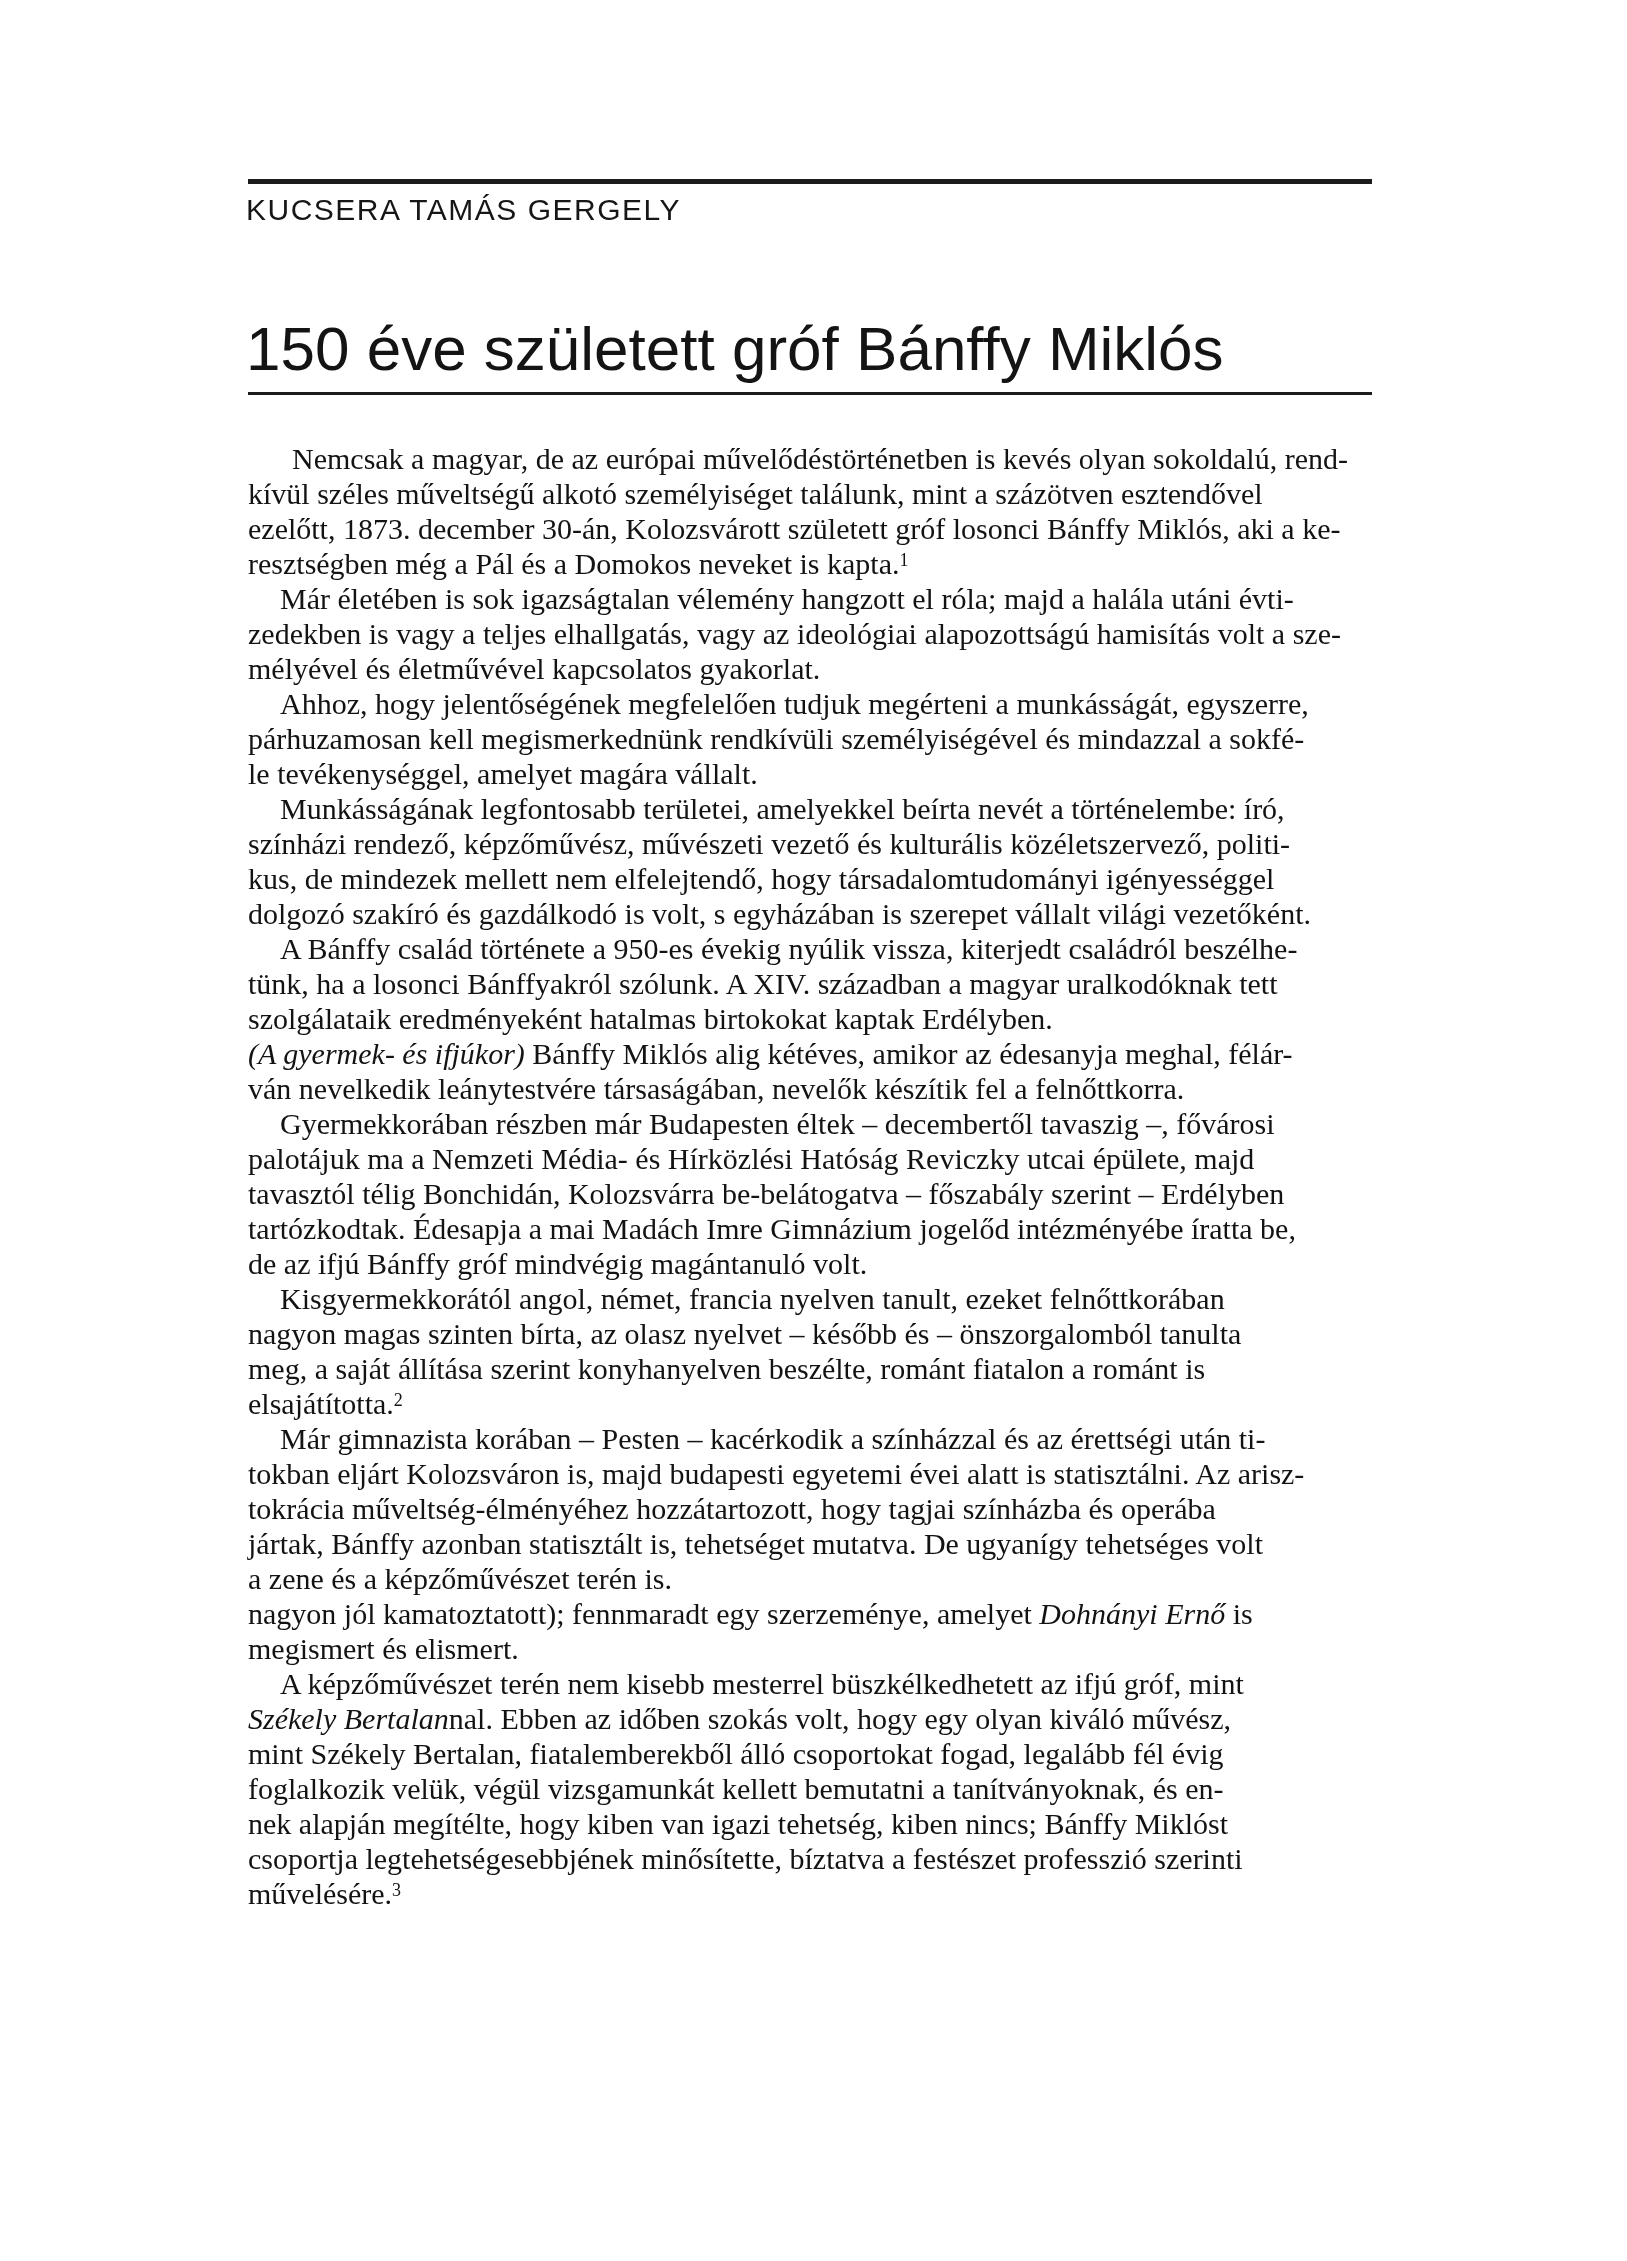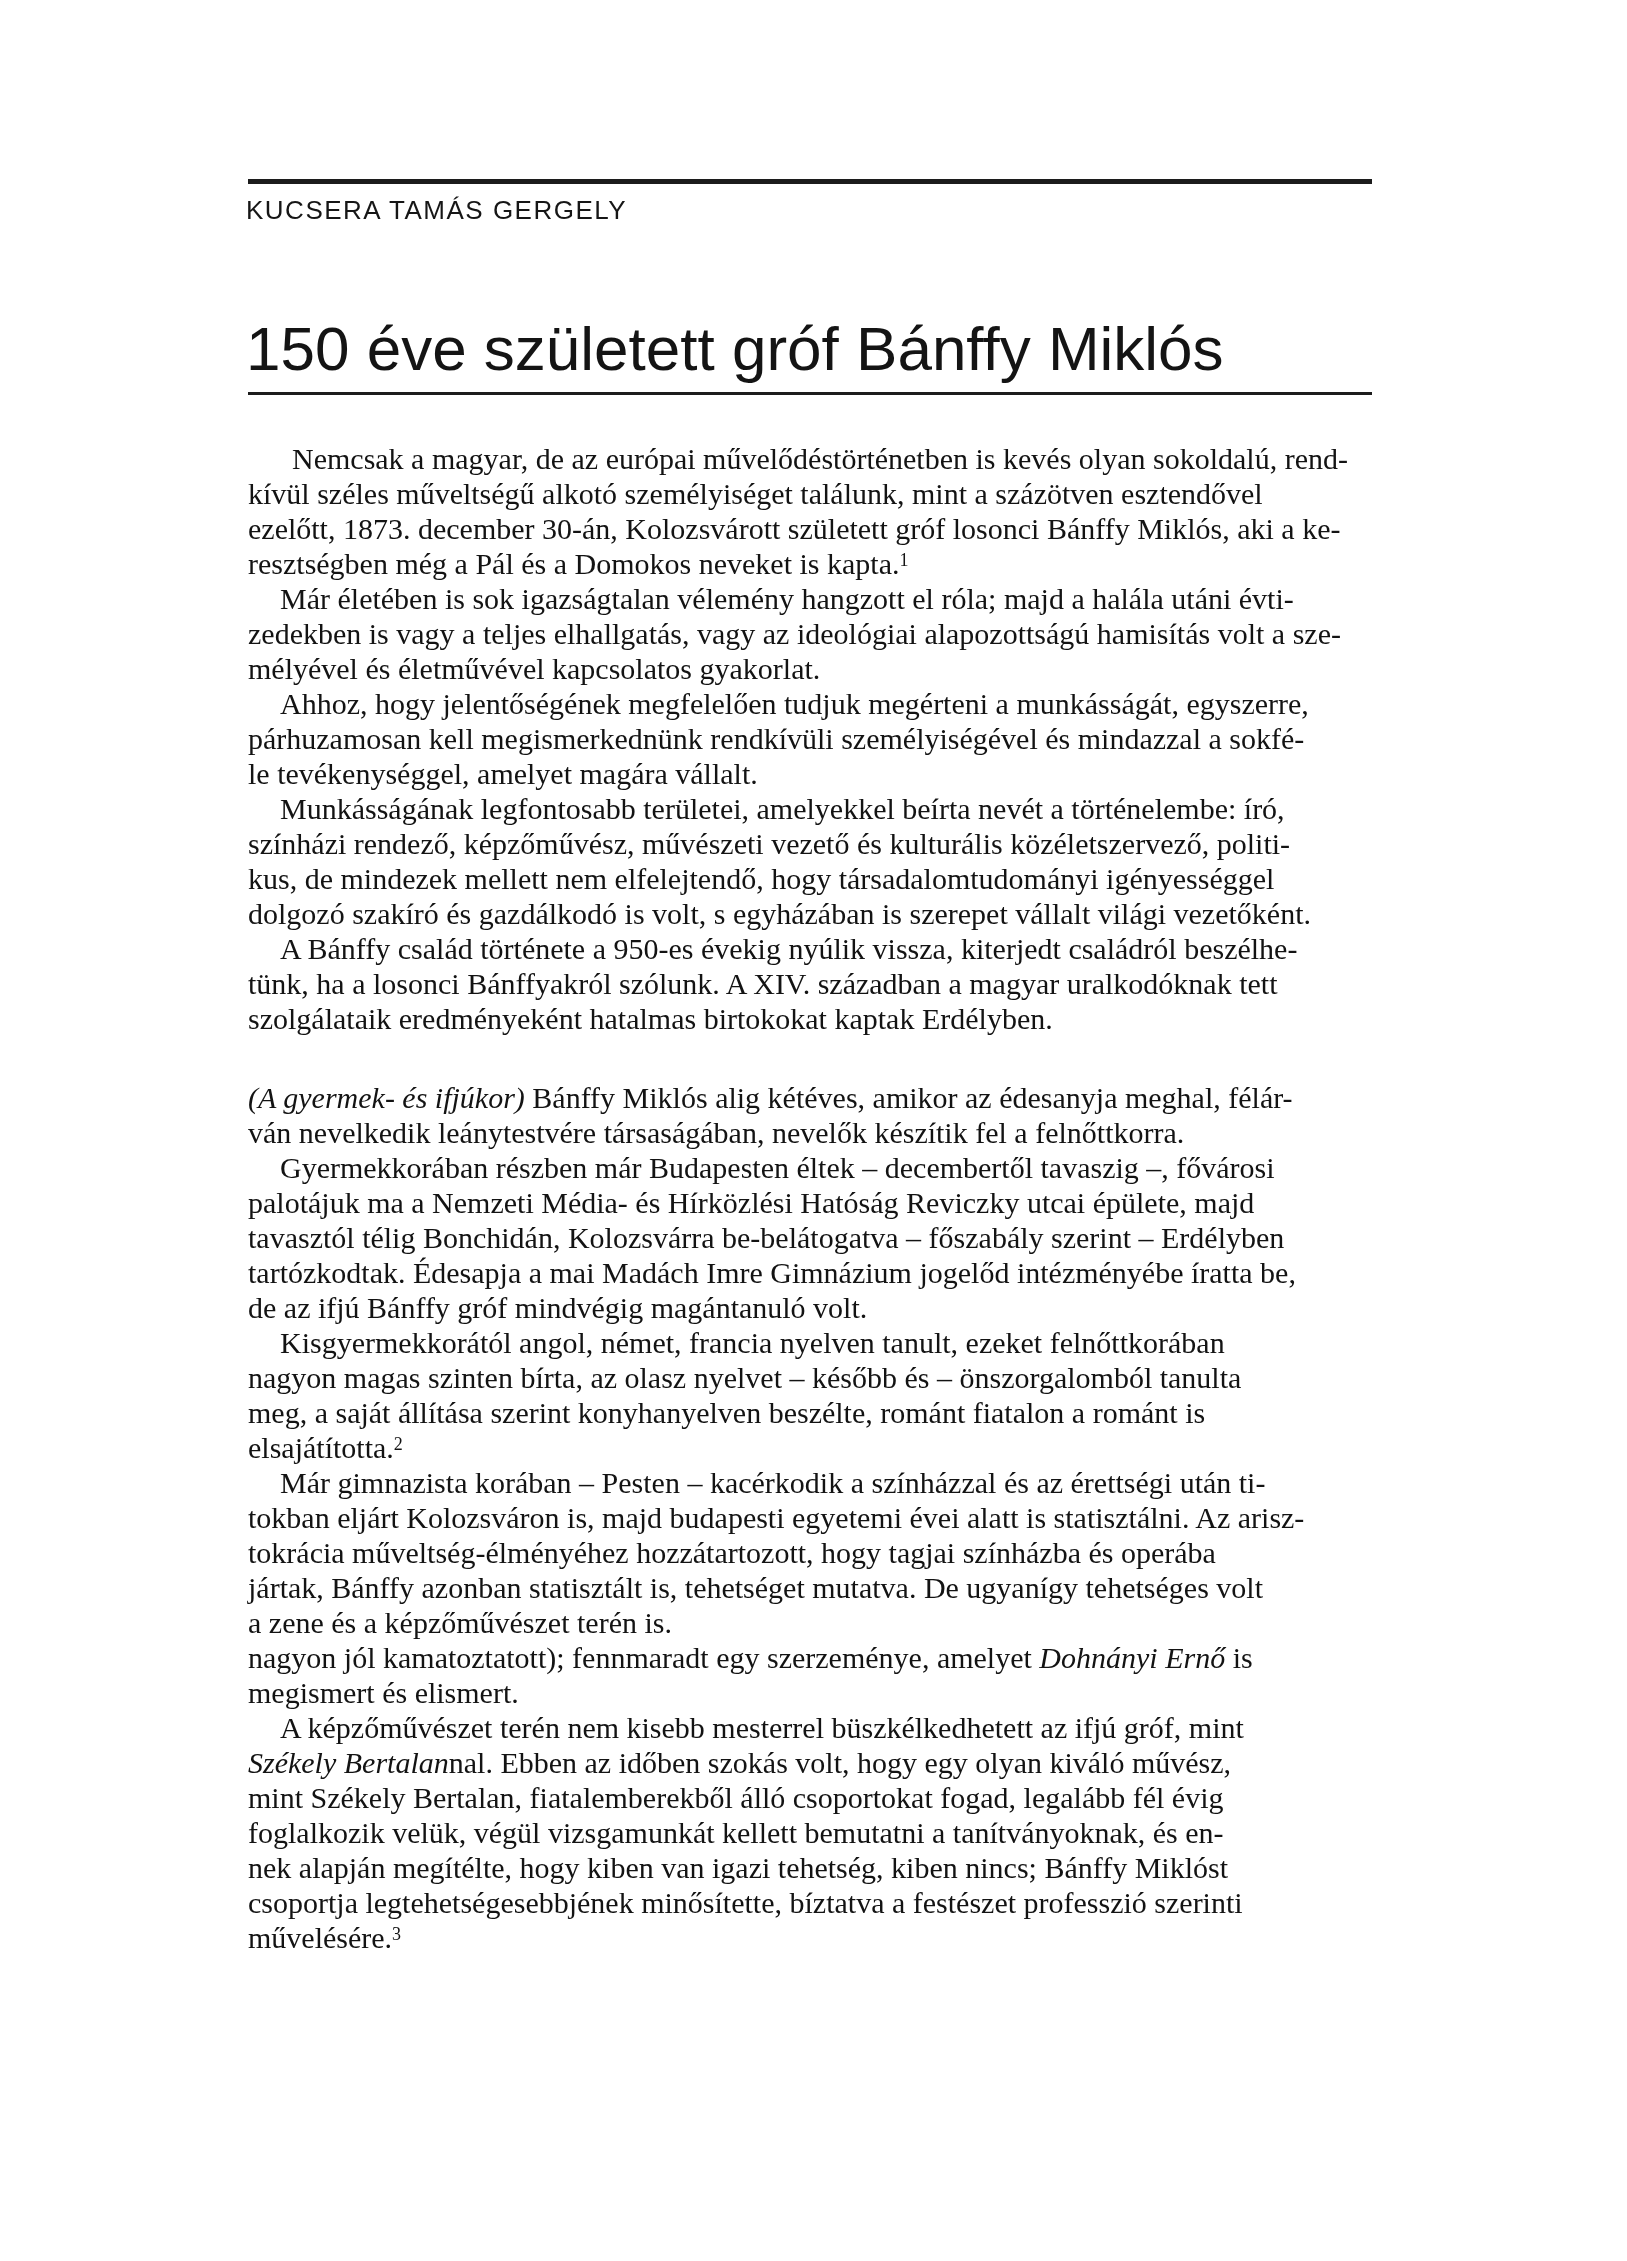--- a/index.html
+++ b/index.html
@@ -9,36 +9,36 @@
     position: relative;
     overflow: hidden;
     font-family: "Liberation Serif", serif;
   }
   .rule { position: absolute; left: 248px; width: 1124px; background: #1c1c1c; }
   .rule-top { top: 179px; height: 4.6px; }
   .rule-title { top: 392px; height: 3.1px; }
   .running-header {
     position: absolute; left: 246px; top: 193px;
     font-family: "Liberation Sans", sans-serif;
-    font-size: 26px; line-height: 34px;
+    font-size: 30px; line-height: 34px;
     letter-spacing: 1.5px; color: #161616;
     white-space: nowrap;
   }
   .article-title {
     position: absolute; left: 246px; top: 322px;
     font-family: "Liberation Sans", sans-serif;
     font-size: 62px; line-height: 54px;
     color: #141414; white-space: nowrap;
   }
   .article-body {
     position: absolute; left: 248px; top: 441px; width: 1124px;
     font-size: 30px; line-height: 35px; color: #131313;
   }
   .para { margin: 0; }
-  .para.gap { margin-top: 44px; }
+  .para.gap { }
   .line { white-space: nowrap; height: 35px; }
   .it  { font-style: italic; }
   .sup { font-size: 60%; position: relative; top: -0.42em; }
 </style>
 </head>
 <body>
 
 <div class="rule rule-top"></div>
 <div class="running-header">KUCSERA TAMÁS GERGELY</div>
 <h1 class="article-title" style="margin:0;font-weight:normal;">150 éve született gróf Bánffy Miklós</h1>

